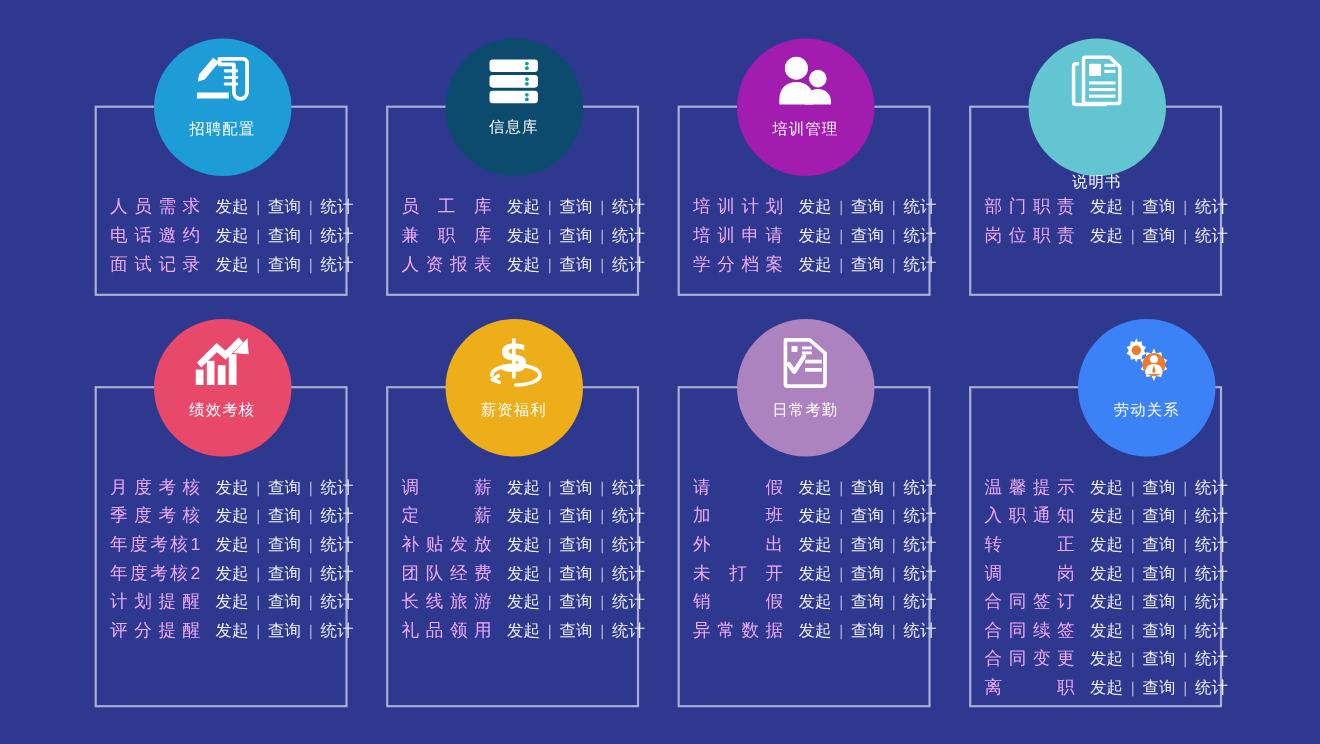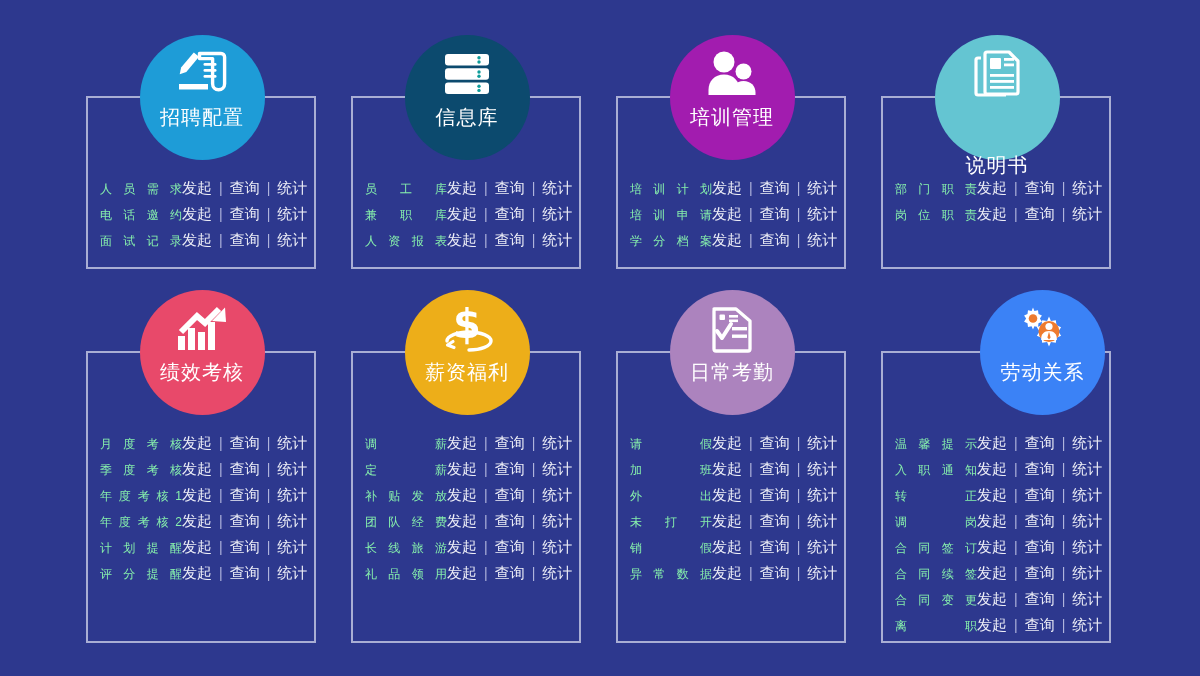--- a/index.html
+++ b/index.html
@@ -36,49 +36,50 @@
     padding-top:14px;
   }
   .badge .ico{
     width:56px;height:50px;
     display:flex;align-items:center;justify-content:center;
   }
   .badge .ico svg{display:block;}
   .badge .btitle{
     margin-top:6px;
     color:#ffffff;
-    font-size:20px;
+    font-size:14px;
     line-height:24px;
     letter-spacing:1px;
     white-space:nowrap;
     font-weight:400;
   }
 
   
   .rows{
     position:absolute;
     color:#E9EAF6;
   }
   .row{
     display:flex;
     align-items:baseline;
     height:26px;
     white-space:nowrap;
   }
   .rname{
     width:82px;
-    font-size:12px;
+    font-size:16px;
     line-height:26px;
-    color:#86efac;
+    color:#f0abfc;
     display:inline-block;
     text-align:justify;
     text-align-last:justify;
     text-justify:inter-character;
   }
   .racts{
+    margin-left:14px;
     font-size:15px;
     line-height:26px;
     color:#EDEEF7;
     display:flex;
     align-items:baseline;
   }
   .act{color:#EDEEF7;}
   .sep{
     color:#AFB4DC;
     padding:0 7px;

